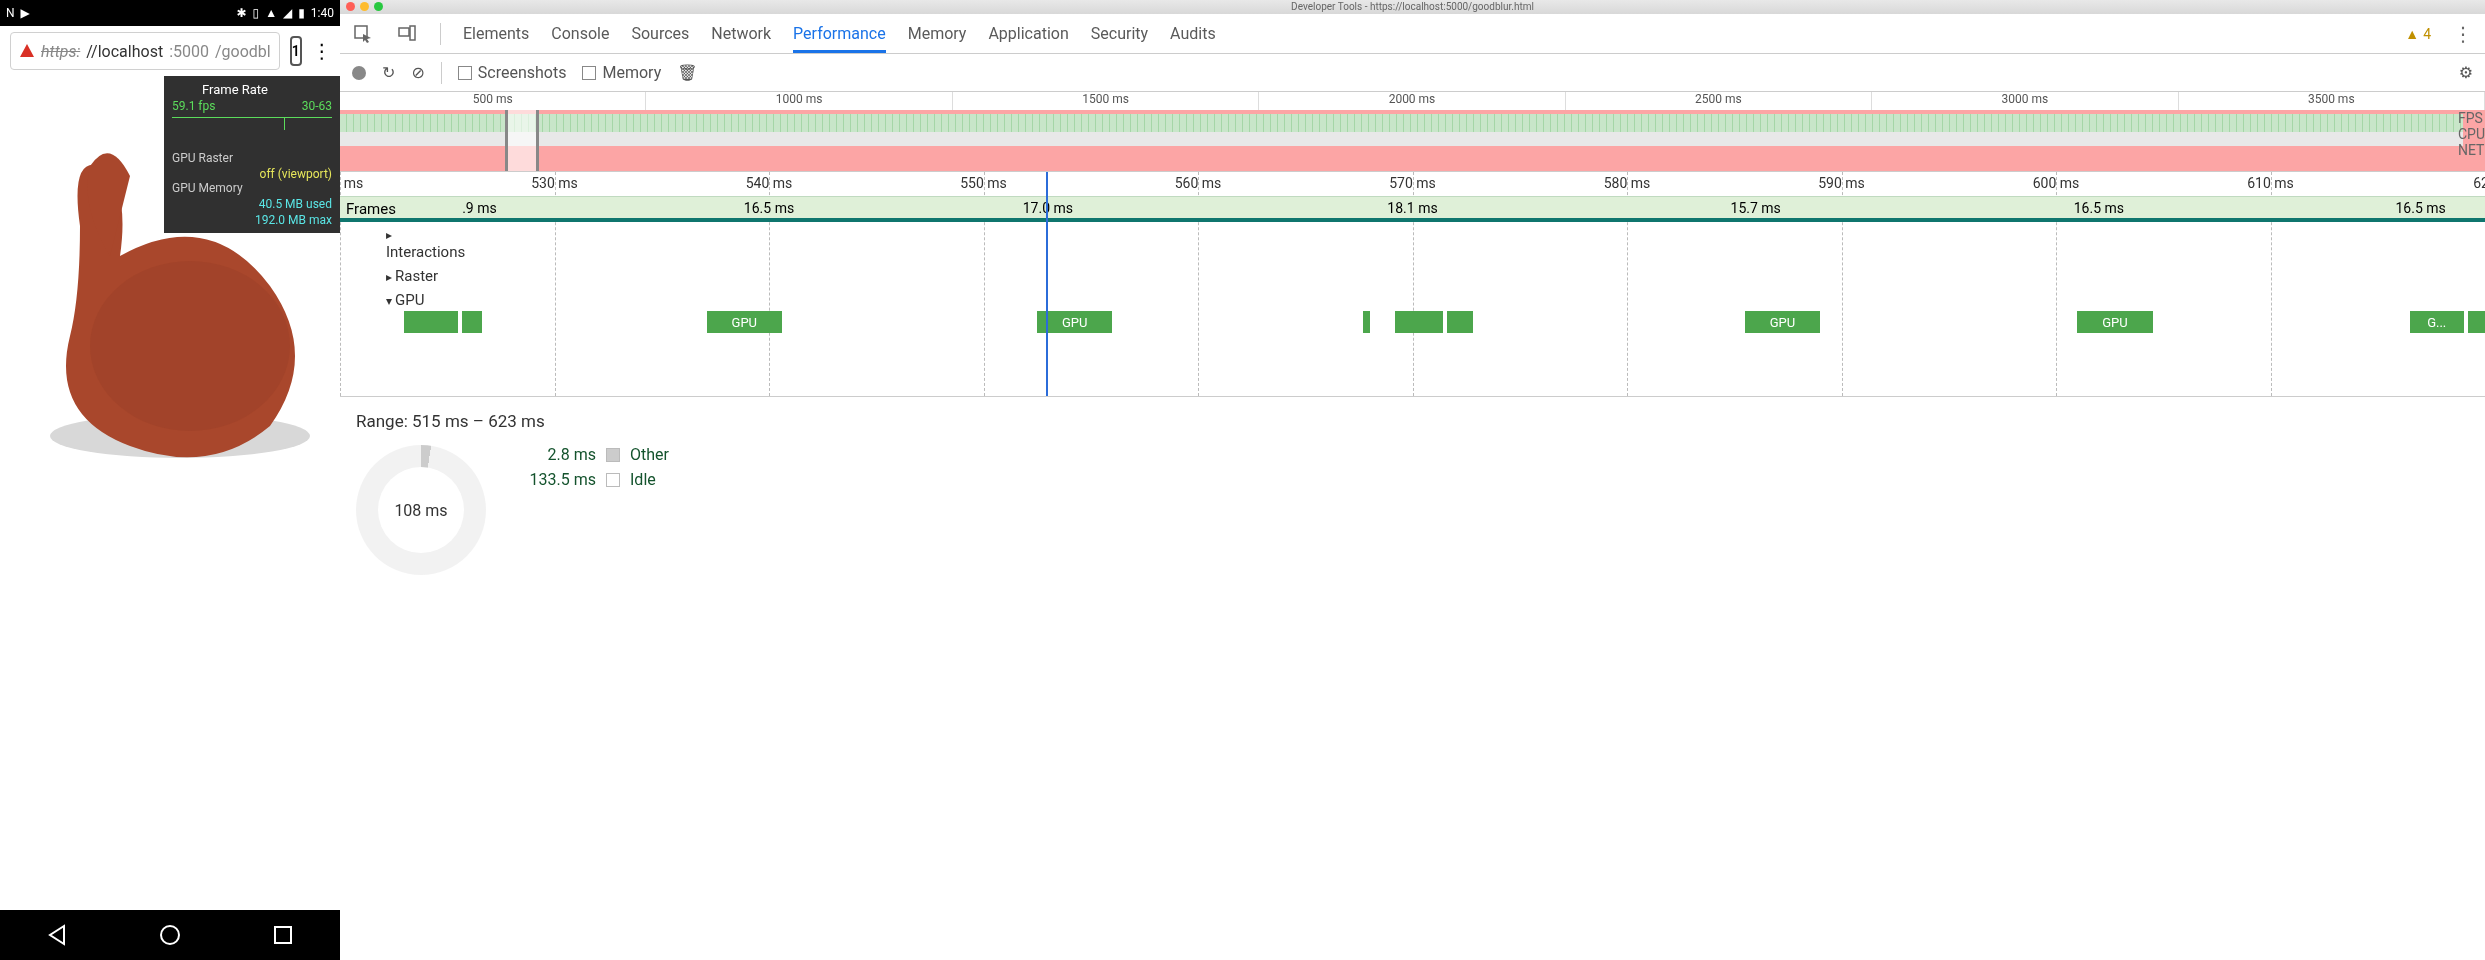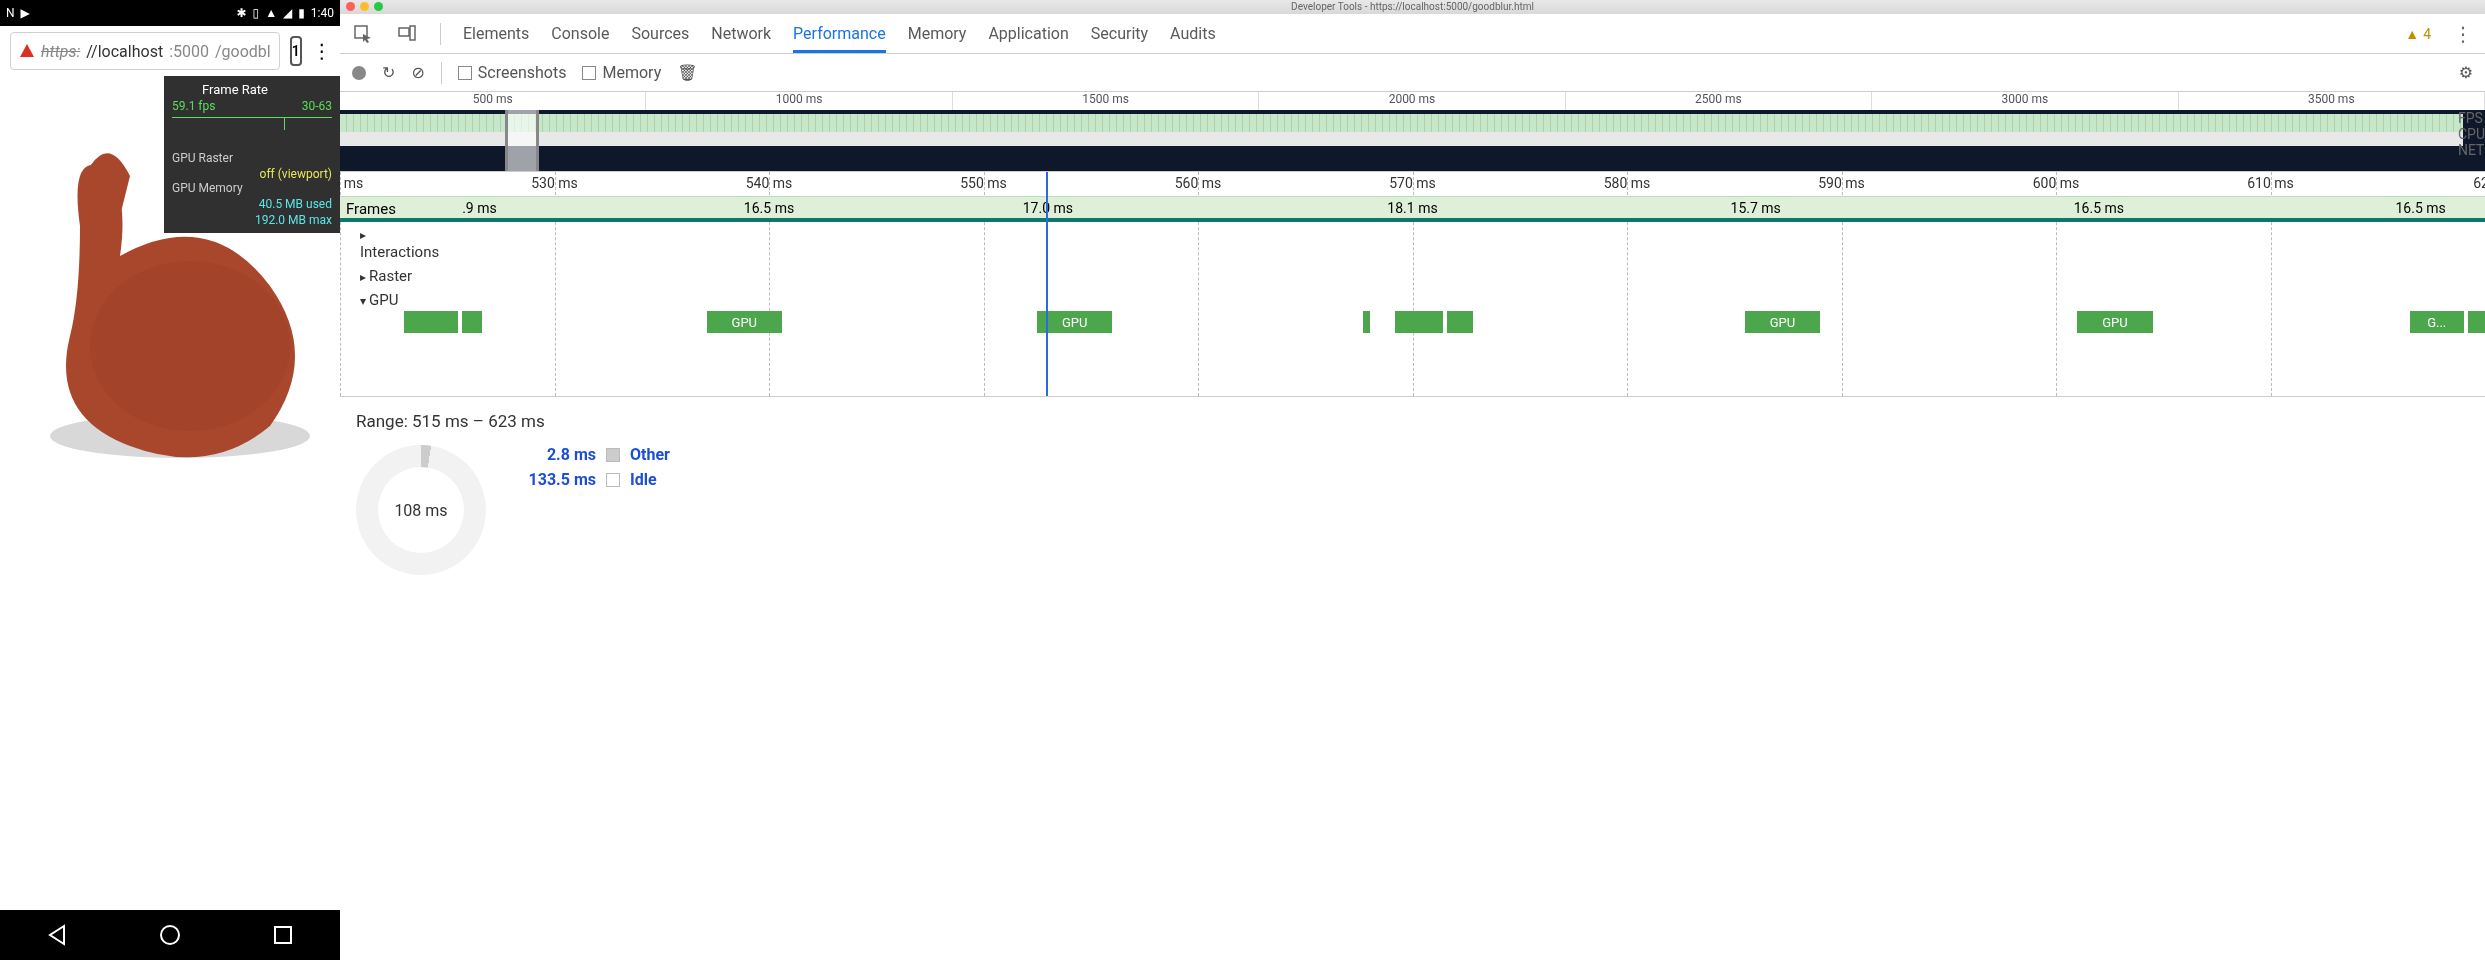--- a/index.html
+++ b/index.html
@@ -38,51 +38,51 @@
 .dt-tabs .tab.active { color:#1a73e8; position:relative;}
 .dt-tabs .tab.active::after{content:"";position:absolute;left:0;right:0;bottom:-10px;height:3px;background:#1a73e8;}
 .dt-tabs .spacer{flex:1;}
 .dt-warn{color:#c09000; display:flex;align-items:center;gap:4px;font-size:14px;}
 .dt-toolbar { height: 38px; border-bottom:1px solid #ccc; display:flex; align-items:center; padding:0 12px; gap:16px; font-size:16px; color:#555;}
 .dt-toolbar .rec { width:14px;height:14px;border-radius:50%;background:#888;}
 .dt-toolbar .chk{display:flex;align-items:center;gap:6px;}
 .dt-toolbar .chk .box{width:14px;height:14px;border:1px solid #888;}
 .dt-toolbar .spacer{flex:1;}
 
-.overview { height: 80px; border-bottom:1px solid #ccc; position:relative; background:#0f172a;}
+.overview { height: 80px; border-bottom:1px solid #ccc; position:relative; background:#fca5a5;}
 .overview .ruler{height:18px; background:#fff; display:flex; font-size:12px; color:#555;}
 .overview .ruler div{flex:1; border-right:1px solid #ddd; text-align:center;}
 .overview .band{position:absolute; top:22px; left:0; right:22px; height:18px; background: repeating-linear-gradient(90deg,#c8e6c9 0,#c8e6c9 6px,#a5d6a7 6px,#a5d6a7 7px);}
 .overview .band2{position:absolute; top:40px; left:0; right:22px; height:14px; background:#e8e8e8;}
 .overview .sel{position:absolute; top:18px; bottom:0; left:165px; width:34px; background:rgba(255,255,255,0.6); border-left:3px solid #888; border-right:3px solid #888;}
 .overview .lanes{position:absolute; right:0; top:18px; font-size:14px; color:#666; text-align:left; line-height:16px;}
 
 .flame { height: 225px; border-bottom:1px solid #ccc; position:relative; overflow:hidden;}
 .flame .ruler{height:24px; display:flex; font-size:14px; color:#333; align-items:center;}
 .flame .ruler .tick{position:absolute; top:0; bottom:0; border-left:1px dashed #bbb;}
 .flame .ruler span{position:absolute; transform:translateX(-50%);}
 .flame .frames-band{position:absolute; top:24px; left:0; right:0; height:26px; background:#dff0d8; border-top:1px solid #c0dac0; border-bottom:4px solid #0f766e;}
 .flame .marker{position:absolute; top:0; bottom:0; width:2px; background:#2b6cd9; z-index:5;}
 .flame .gpu-row{position:absolute; top:104px; left:0; right:0; height:26px;}
 .flame .gpu-block{position:absolute; height:22px; background:#4ca64c; color:#fff; font-size:13px; display:flex; align-items:center; justify-content:center; top:35px;}
 .flame .tree{position:absolute; top:0; left:0; width:120px; font-size:15px; color:#333;}
-.flame .tree div{padding:3px 20px;}
+.flame .tree div{padding:3px 2px;margin-left:44px;}
 .flame .tri::before{content:"▸ "; font-size:12px;}
 .flame .tri.open::before{content:"▾ ";}
 
 .detail-tabs{height:36px; border-bottom:1px solid #ccc; display:flex; align-items:flex-end; font-size:16px; color:#555; background:#f2f2f2;}
 .detail-tabs .dtab{padding:8px 14px;}
 .detail-tabs .dtab.active{background:#fff; border:1px solid #ccc; border-bottom:1px solid #fff; margin-bottom:-1px;}
 
 .summary{padding:14px 16px; font-size:17px; color:#333;}
 .summary .donut-wrap{display:flex; align-items:flex-start; gap:30px; margin-top:14px;}
 .summary .donut{width:130px;height:130px;border-radius:50%; background:conic-gradient(#ccc 0 9deg,#f2f2f2 9deg 360deg); display:flex;align-items:center;justify-content:center; position:relative;}
 .summary .donut::after{content:""; position:absolute; width:86px;height:86px;border-radius:50%;background:#fff;}
 .summary .donut span{position:relative;z-index:1;font-size:16px;}
-.summary .legend{font-size:16px; color:#1d4ed8;font-weight:bold;}
+.summary .legend{font-size:16px; color:#14532d;}
 .summary .legend .lrow{display:flex;align-items:center;gap:10px; margin-bottom:6px;}
 .summary .legend .sw{width:14px;height:14px;border:1px solid #bbb;}
 .summary .legend .val{width:80px; text-align:right;}
 </style>
 </head>
 <body>
 
 <div class="device">
   <div class="status-bar">
     <div class="black-bar"></div>

